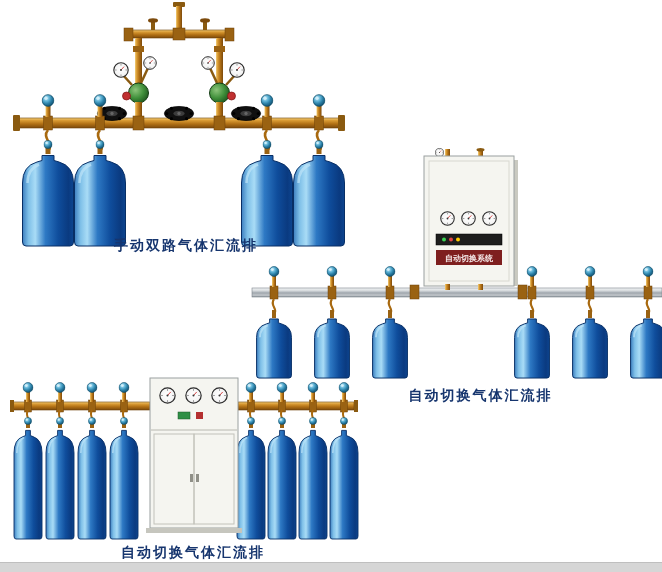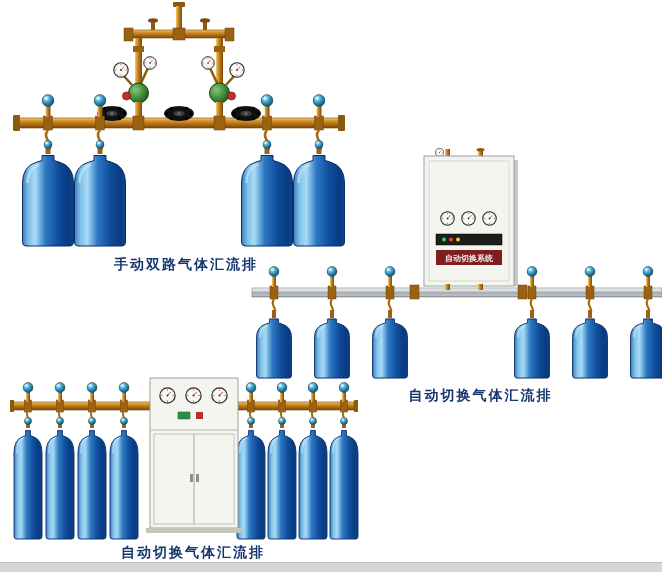--- a/index.html
+++ b/index.html
@@ -184,21 +184,21 @@
     <g>
       <rect x="306.5" y="114" width="9" height="14" class="tee"></rect>
         <rect x="308.5" y="101" width="5" height="14" class="pipeV"></rect>
       <use href="#knob" x="304.5" y="92" width="13" height="13"></use>
       <path d="M311,128 C304,136 318,142 311,149" class="pigtail"></path>
       <rect x="308.5" y="143" width="5" height="9" class="nut"></rect>
       <use href="#knob" x="306.5" y="138" width="9" height="9"></use>
       <use href="#cylLg" x="284" y="151" width="54" height="94"></use>
     </g>
   </svg>
-  <div class="caption" style="left:96px;top:256px;width:180px">手动双路气体汇流排</div>
+  <div class="caption" style="left:96px;top:237px;width:180px">手动双路气体汇流排</div>
 
   <svg style="left:252px;top:148px" width="410" height="232" viewBox="0 0 410 232">
     <g>
       <rect x="0" y="140" width="410" height="9" class="alum"></rect>
       <rect x="158" y="137" width="9" height="14" class="tee"></rect>
       <rect x="266" y="137" width="9" height="14" class="tee"></rect>
     </g>
     <g>
       <rect x="193" y="1" width="5" height="10" class="pipeV"></rect>
       <rect x="226" y="2" width="5" height="9" class="pipeV"></rect>

